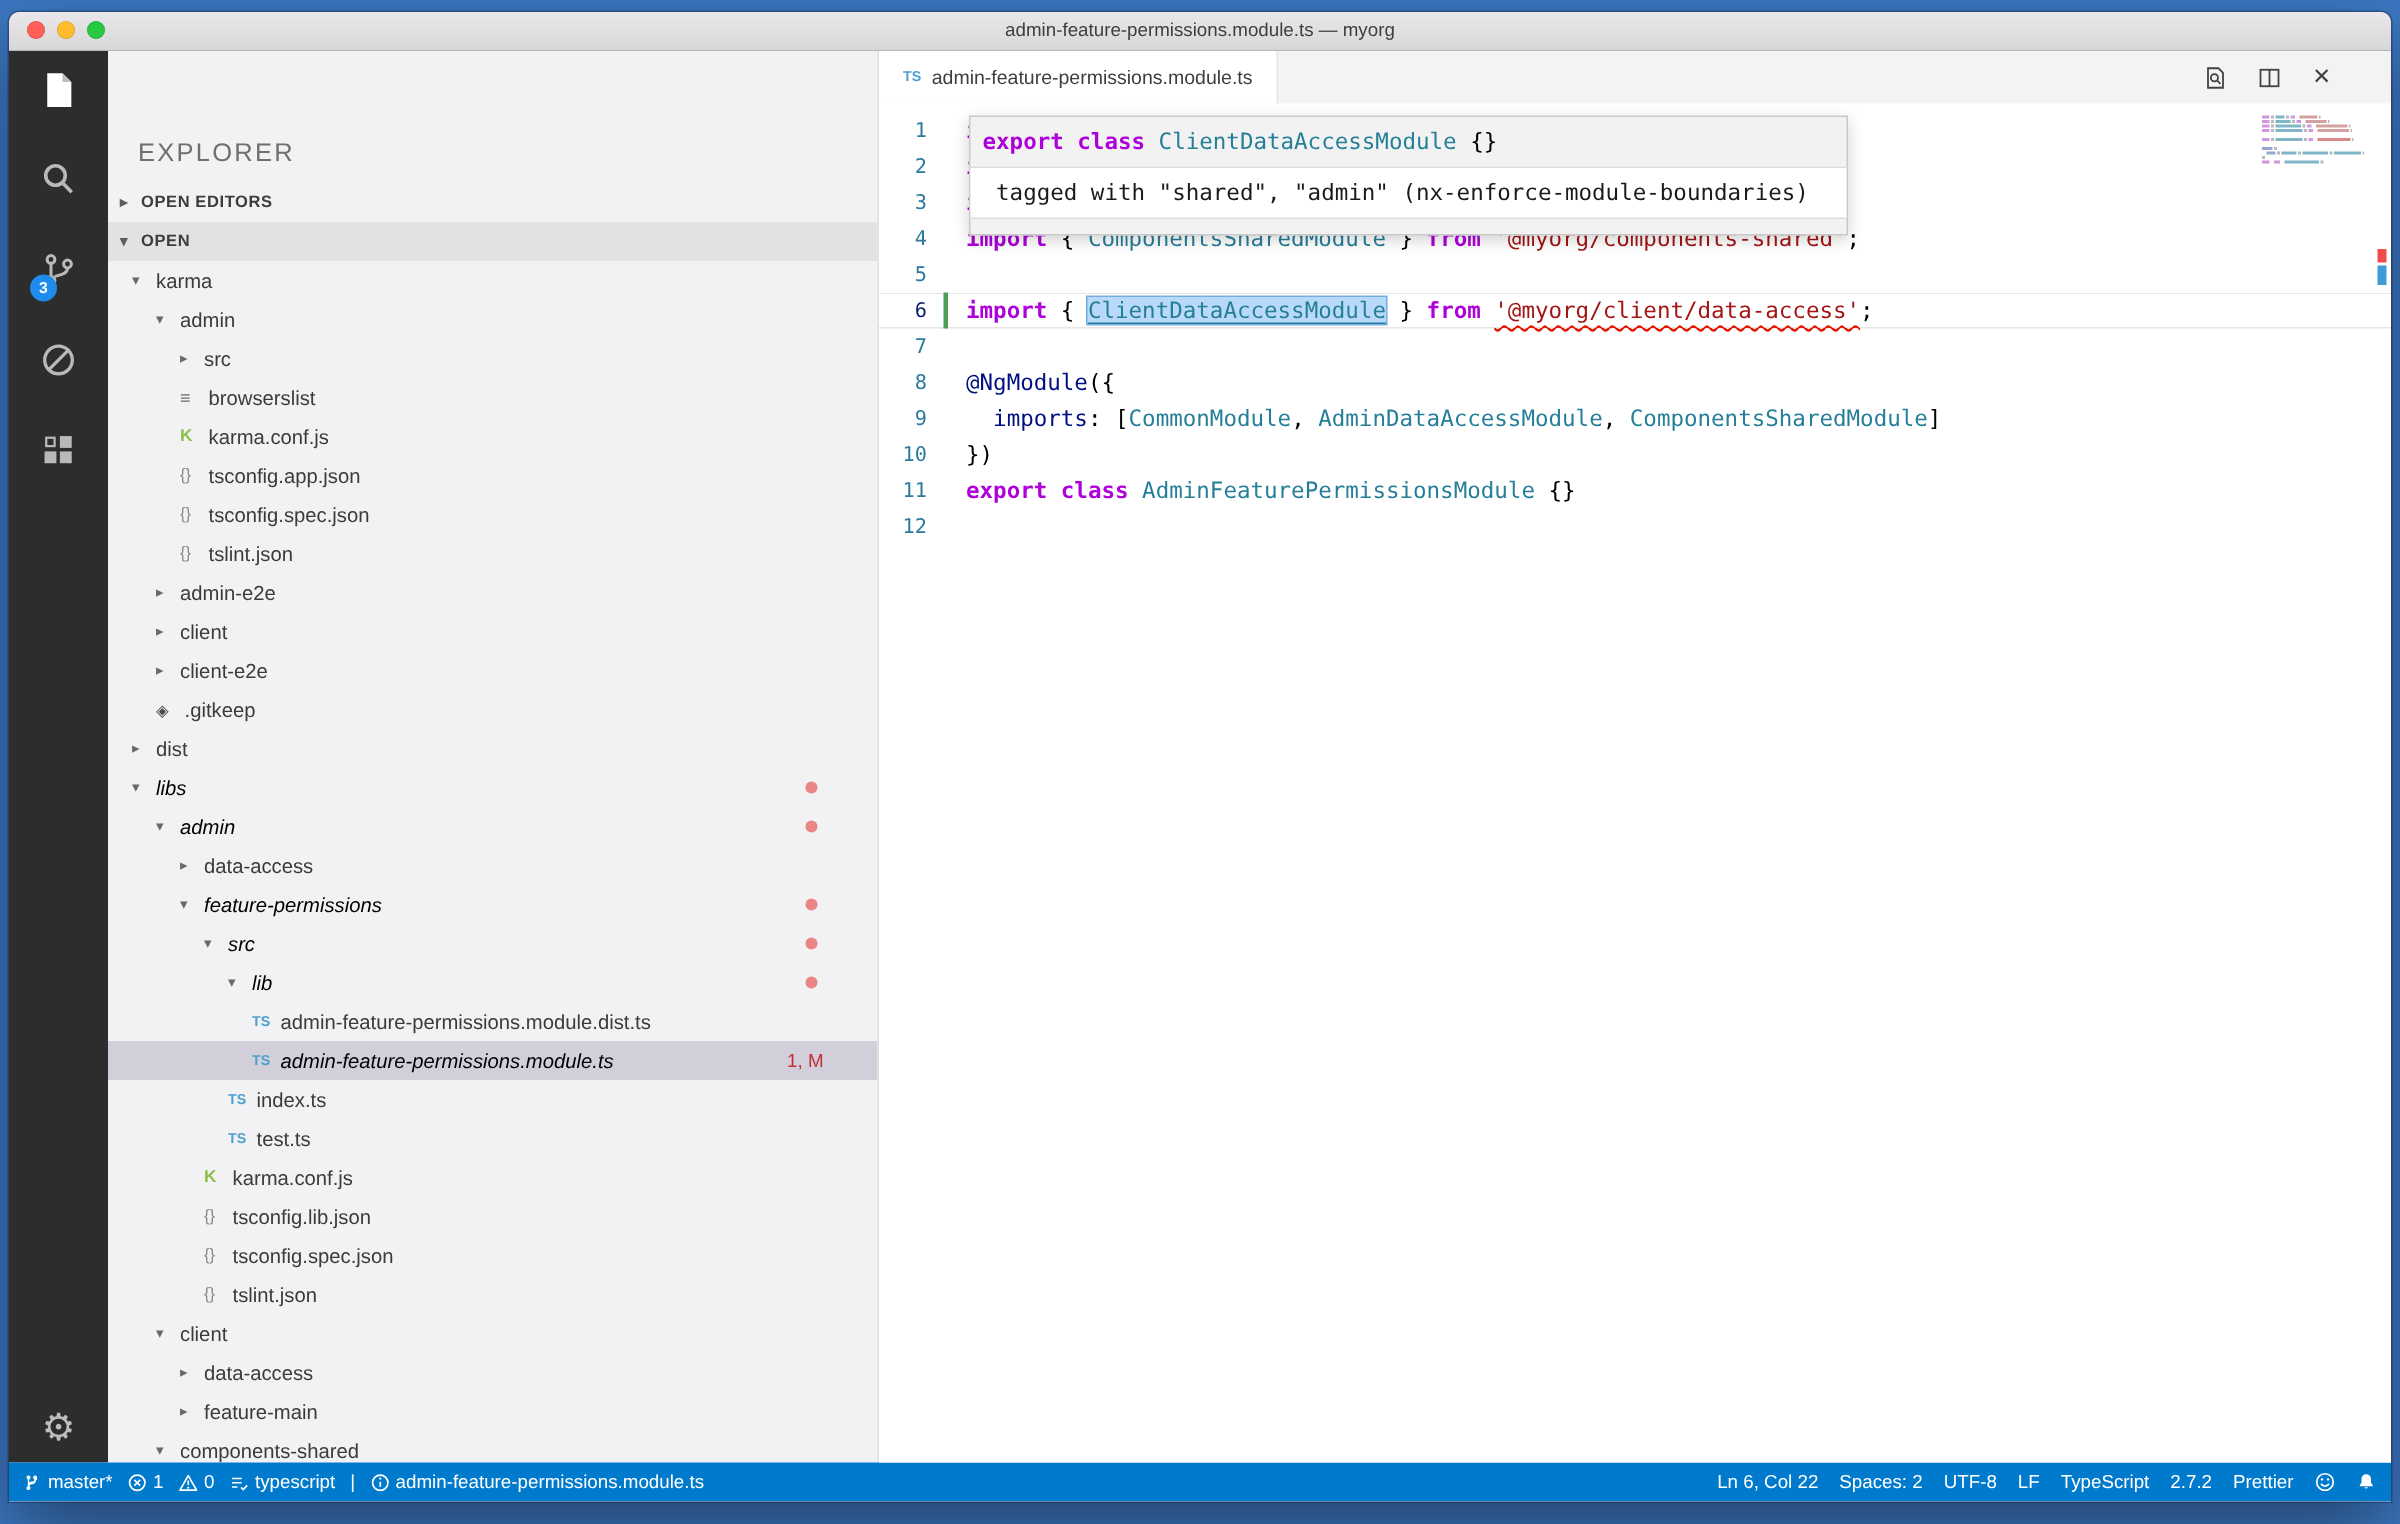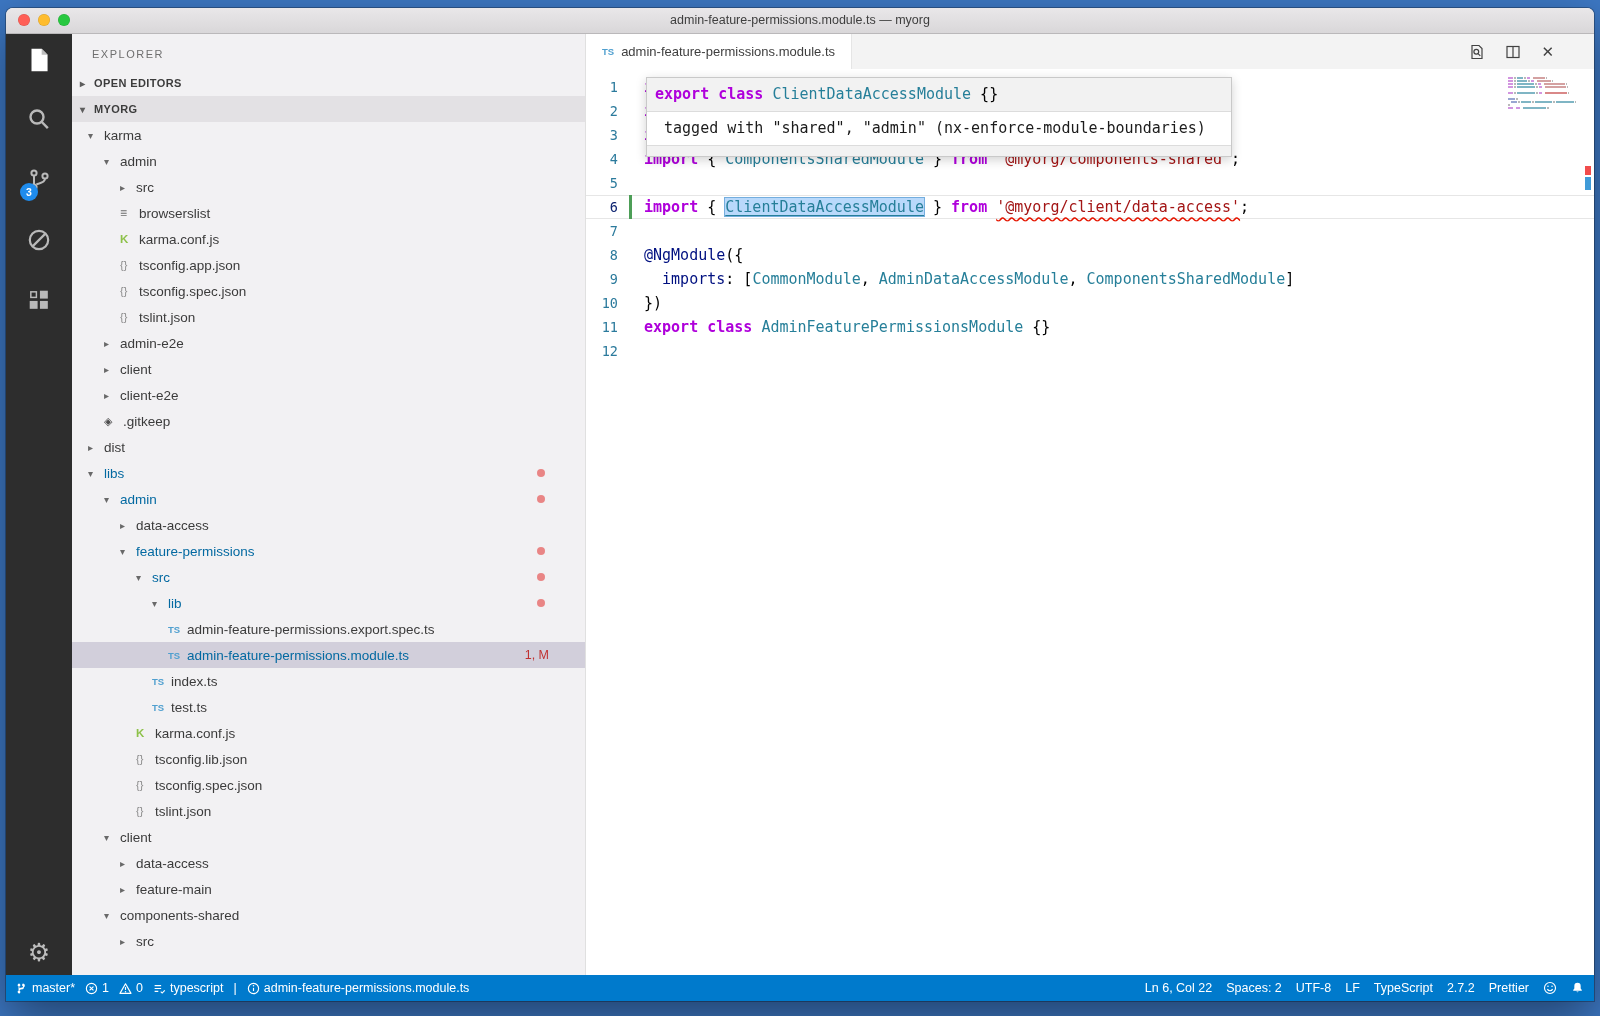--- a/index.html
+++ b/index.html
@@ -22,36 +22,36 @@
                align-items:center;padding-top:10px;}
   .ab-item{width:32px;height:32px;margin-bottom:28px;position:relative;display:flex;
            align-items:center;justify-content:center;cursor:pointer;}
   .scm-badge{position:absolute;bottom:-5px;left:-3px;min-width:18px;height:18px;border-radius:50%;
              background:#1f8ced;color:#fff;font-size:10.5px;display:flex;align-items:center;
              justify-content:center;font-weight:700;}
   .ab-gear{margin-top:auto;margin-bottom:10px;font-size:25px;color:#bdbdbd;cursor:pointer;line-height:1;}
   
   .sidebar{width:513px;flex:none;background:#f2f1f3;border-right:1px solid #e0e0e0;
            display:flex;flex-direction:column;overflow:hidden;}
-  .sidebar-title{padding:14px 4px 10px 20px;font-size:11px;color:#6f6f6f;letter-spacing:1.5px;}
+  .sidebar-title{padding:14px 4px 10px 20px;font-size:17px;color:#6f6f6f;letter-spacing:1.5px;margin-top:44px;}
   .side-sec{height:26px;display:flex;align-items:center;font-size:11px;font-weight:700;
             color:#3c3c3c;padding-left:8px;letter-spacing:.4px;cursor:pointer;}
   .sec-myorg{background:#e3e1e4;}
   .side-sec .twisty{width:14px;font-size:10px;color:#5d5d5d;}
   .tree{flex:1;overflow:hidden;}
   .tree-row{position:relative;height:26px;display:flex;align-items:center;font-size:13.5px;
             color:#3b3b3b;cursor:pointer;white-space:nowrap;}
   .twisty{width:16px;flex:none;font-size:10px;color:#696969;}
   .ficon{width:19px;flex:none;font-weight:700;}
   .fi-ts{color:#4f9fcf;font-size:9.5px;}
   .fi-json{color:#8a8a8a;font-size:11px;font-weight:400;}
   .fi-karma{color:#8dc149;font-size:11.5px;}
   .fi-list{color:#6d6d6d;font-size:12px;font-weight:400;}
   .fi-git{color:#4d4d4d;font-size:11px;font-weight:400;}
-  .tree-row.red .tlabel{color:#0369a1;}
+  .tree-row.red .tlabel{color:#000000;font-style:italic;}
   .tree-row.selected{background:#d2cfdb;}
   .tbadge{position:absolute;right:36px;color:#c03231;font-size:12.5px;}
   .tdot{position:absolute;right:40px;width:8px;height:8px;border-radius:50%;background:#e98585;}
   
   .editor{flex:1;background:#fff;position:relative;display:flex;flex-direction:column;min-width:0;}
   .tabbar{height:35px;flex:none;background:#f3f3f3;display:flex;position:relative;}
   .tab{background:#fff;display:flex;align-items:center;gap:7px;padding:0 16px;
        border-right:1px solid #e5e5e5;font-size:13px;color:#3e3e3e;cursor:pointer;white-space:nowrap;}
   .tab-ficon{color:#4f9fcf;font-size:9.5px;font-weight:700;}
   .editor-actions{position:absolute;right:40px;top:0;height:35px;display:flex;align-items:center;
@@ -154,21 +154,21 @@
     </div>
 
     <div class="sidebar">
       <div class="sidebar-title">EXPLORER</div>
       <div class="side-sec">
         <span class="twisty">▸</span>
         <span>OPEN EDITORS</span>
       </div>
       <div class="side-sec sec-myorg">
         <span class="twisty">▾</span>
-        <span>MYORG</span>
+        <span>OPEN</span>
       </div>
       <div class="tree">
           <div class="tree-row" style="padding-left: 16px;">
             <span class="twisty">▾</span>
             <span class="tlabel">karma</span>
           </div>
           <div class="tree-row" style="padding-left: 32px;">
             <span class="twisty">▾</span>
             <span class="tlabel">admin</span>
           </div>
@@ -240,21 +240,21 @@
             <span class="tlabel">src</span>
             <span class="tdot"></span>
           </div>
           <div class="tree-row red" style="padding-left: 80px;">
             <span class="twisty">▾</span>
             <span class="tlabel">lib</span>
             <span class="tdot"></span>
           </div>
           <div class="tree-row" style="padding-left: 96px;">
             <span class="ficon fi-ts">TS</span>
-            <span class="tlabel">admin-feature-permissions.export.spec.ts</span>
+            <span class="tlabel">admin-feature-permissions.module.dist.ts</span>
           </div>
           <div class="tree-row selected red" style="padding-left: 96px;">
             <span class="ficon fi-ts">TS</span>
             <span class="tlabel">admin-feature-permissions.module.ts</span>
             <span class="tbadge">1, M</span>
           </div>
           <div class="tree-row" style="padding-left: 80px;">
             <span class="ficon fi-ts">TS</span>
             <span class="tlabel">index.ts</span>
           </div>

